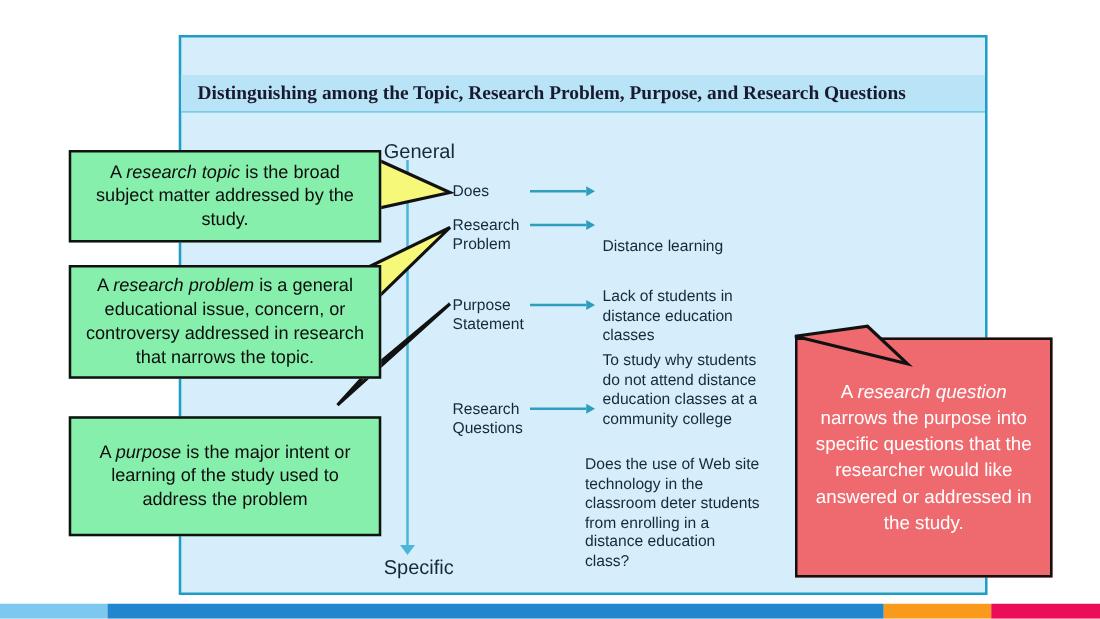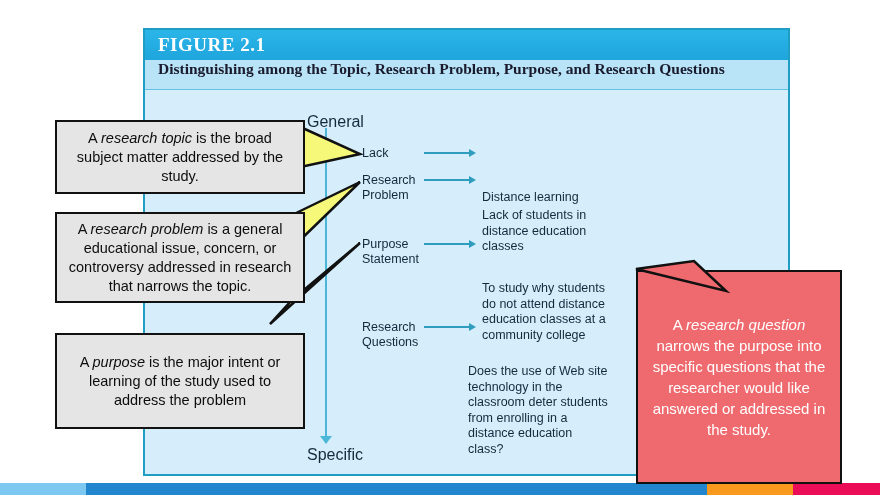--- a/index.html
+++ b/index.html
@@ -47,20 +47,21 @@
   }
   #figure-subheader {
     position: absolute;
     left: 0;
     top: 30px;
     right: 0;
     height: 29px;
     background: #b9e4f7;
     border-bottom: 1px solid #66c2e2;
     display: flex;
+    align-items: center;
   }
   #figure-subheader-label {
     color: #1a1a2e;
     font-family: "Liberation Serif", serif;
     font-weight: bold;
     font-size: 15.5px;
     padding-left: 13px;
   }
 
   
@@ -131,21 +132,21 @@
     position: absolute;
     box-sizing: border-box;
     border: 2.5px solid #111111;
     display: flex;
     align-items: center;
     justify-content: center;
     text-align: center;
     z-index: 6;
   }
   .callout-yellow {
-    background: #e5e5e5;
+    background: #86efac;
     color: #0d0d0d;
     font-size: 14.5px;
     line-height: 19px;
     text-align: center;
   }
   .callout-red {
     background: #ef6a6e;
     color: #ffffff;
     font-size: 15px;
     line-height: 21px;
@@ -182,49 +183,46 @@
     width: 880px;
     height: 7px;
     background: #ffffff;
   }
 </style>
 </head>
 <body>
 
 <div id="figure-box">
 
-  <div id="figure-header">
-    <span id="figure-header-label">FIGURE 2.1</span>
-  </div>
 
   <div id="figure-subheader">
     <span id="figure-subheader-label">Distinguishing among the Topic, Research Problem, Purpose, and Research Questions</span>
   </div>
 
 </div>
 
 <div id="general-label">General</div>
 <div id="vertical-axis"></div>
 <div id="vertical-axis-head"></div>
 <div id="specific-label">Specific</div>
 
-<div class="stage-label" style="left:362px; top:146px;">Lack</div>
+<div class="stage-label" style="left:362px; top:146px;">Does</div>
 <div class="stage-arrow" style="left:424px; top:148px; width:52px;">
   <div class="shaft" style="width:45px;"></div>
   <div class="head" style="left:45px;"></div>
 </div>
 <div class="stage-value" style="left:482px; top:146px;">Distance learning</div>
 
 <div class="stage-label" style="left:362px; top:173px;">Research
 Problem</div>
 <div class="stage-arrow" style="left:424px; top:175px; width:52px;">
   <div class="shaft" style="width:45px;"></div>
   <div class="head" style="left:45px;"></div>
 </div>
-<div class="stage-value" style="left:482px; top:164px;">Lack of students in
+<div class="stage-value" style="left:482px; top:186px;">Lack of students in
 distance education
 classes</div>
 
 <div class="stage-label" style="left:362px; top:237px;">Purpose
 Statement</div>
 <div class="stage-arrow" style="left:424px; top:239px; width:52px;">
   <div class="shaft" style="width:45px;"></div>
   <div class="head" style="left:45px;"></div>
 </div>
 <div class="stage-value" style="left:482px; top:237px;">To study why students
@@ -269,21 +267,21 @@
 <div class="callout callout-yellow" style="left:55px; top:333px; width:250px; height:96px;">
   <div class="callout-text">
     <span>A </span><em>purpose</em><span> is the major intent or learning of the study used to address the problem</span>
   </div>
 </div>
 
 <svg class="tail-svg tail-svg-top" style="left:630px; top:255px; width:140px; height:60px;">
   <polygon points="6,14 96,36 64,6" fill="#ef6a6e" stroke="#111111" stroke-width="2.5"></polygon>
 </svg>
 
-<div class="callout callout-red" style="left:636px; top:270px; width:206px; height:214px;">
+<div class="callout callout-red" style="left:636px; top:270px; width:206px; height:192px;">
   <div class="callout-text">
     <span>A </span><em>research question</em><span> narrows the purpose into specific questions that the researcher would like answered or addressed in the study.</span>
   </div>
 </div>
 
 <div id="bottom-white"></div>
 <div id="bottom-bar">
   <div style="width: 86px; background: rgb(124, 200, 240);"></div>
   <div style="width: 621px; background: rgb(33, 134, 205);"></div>
   <div style="width: 86px; background: rgb(249, 154, 28);"></div>

